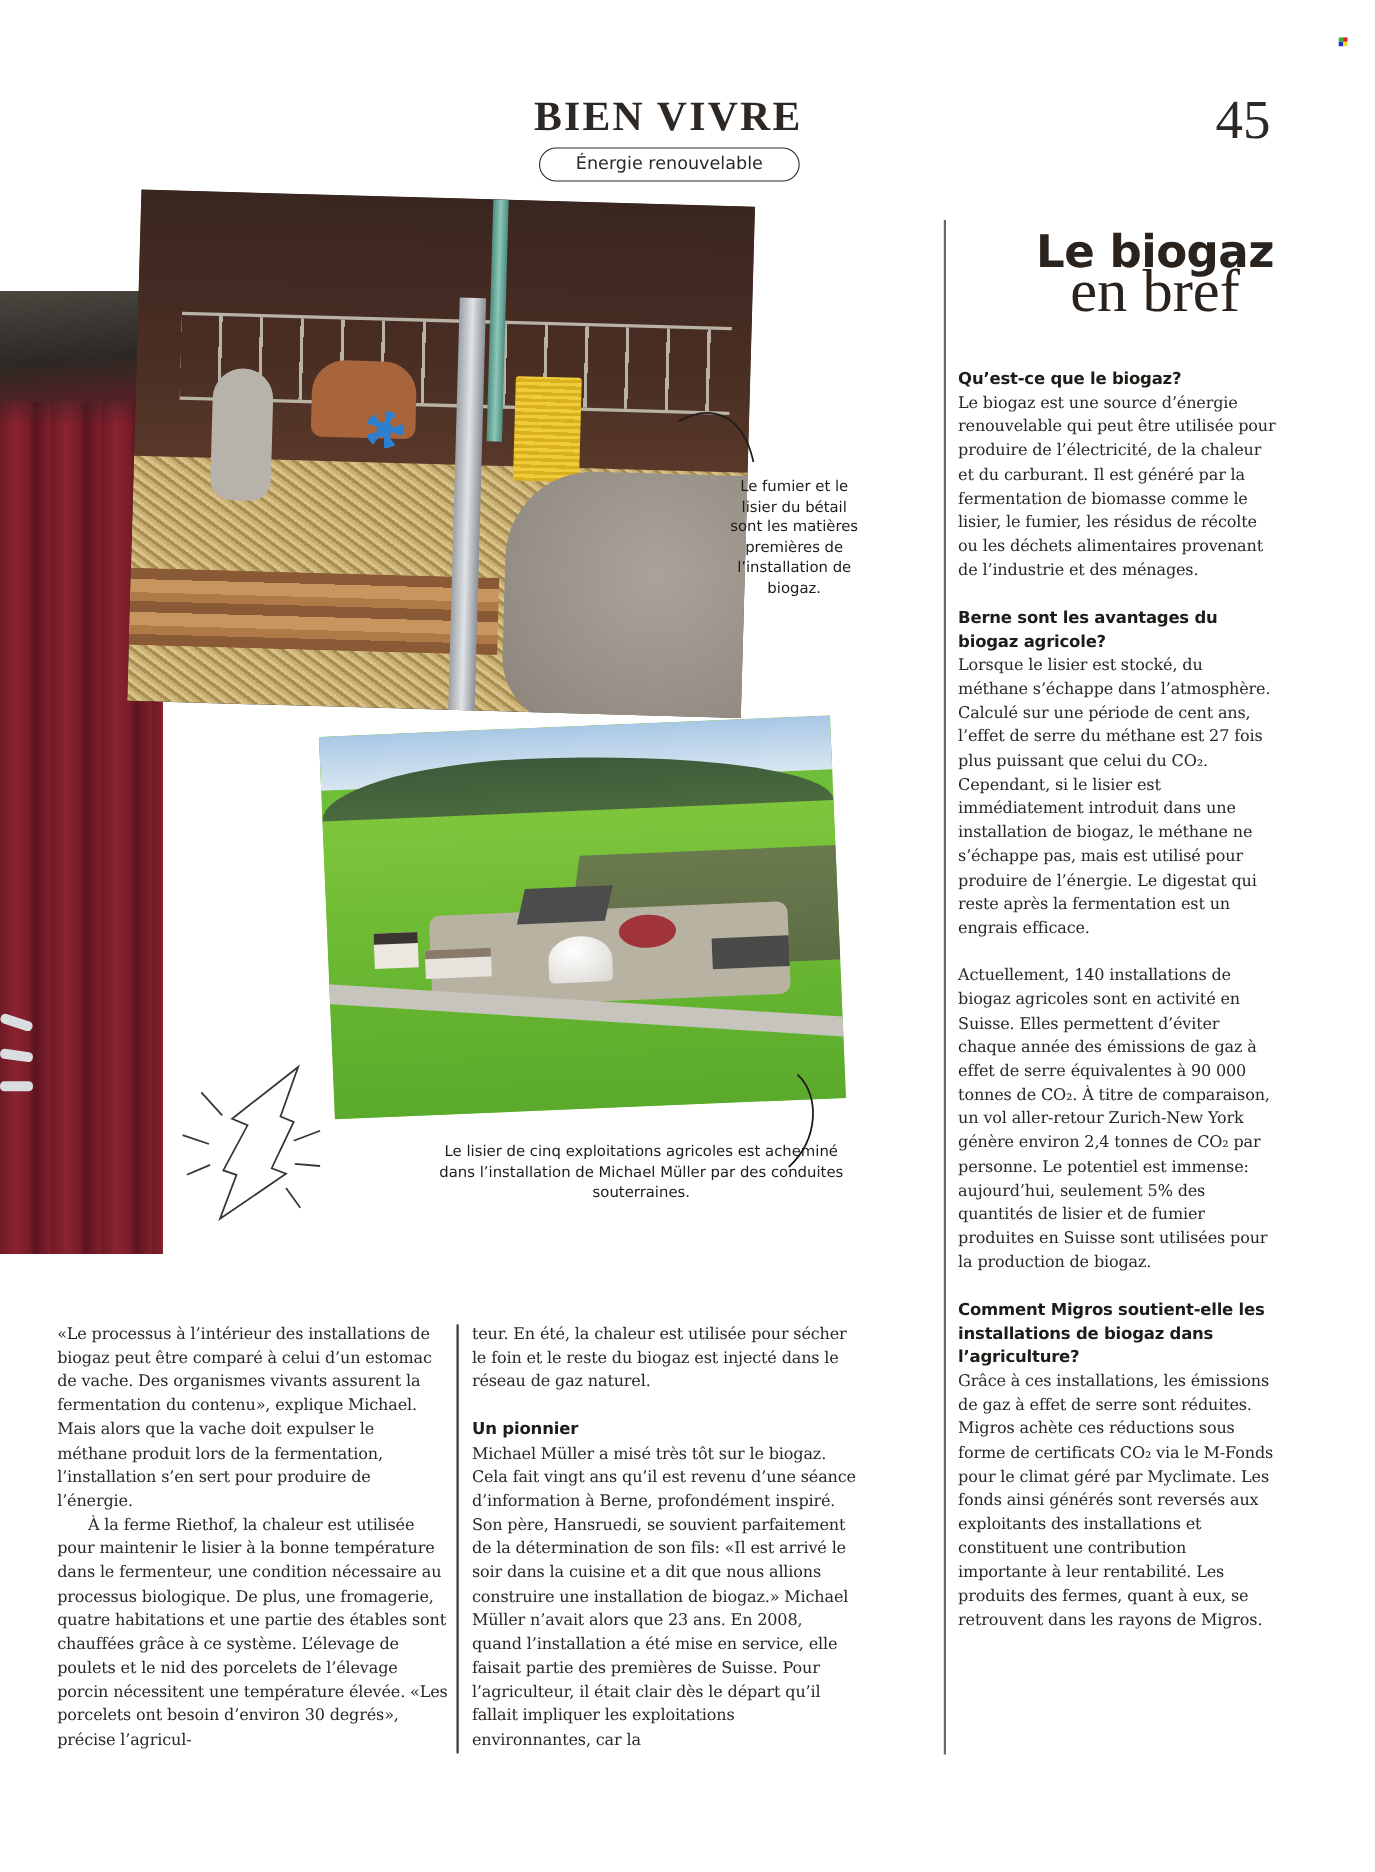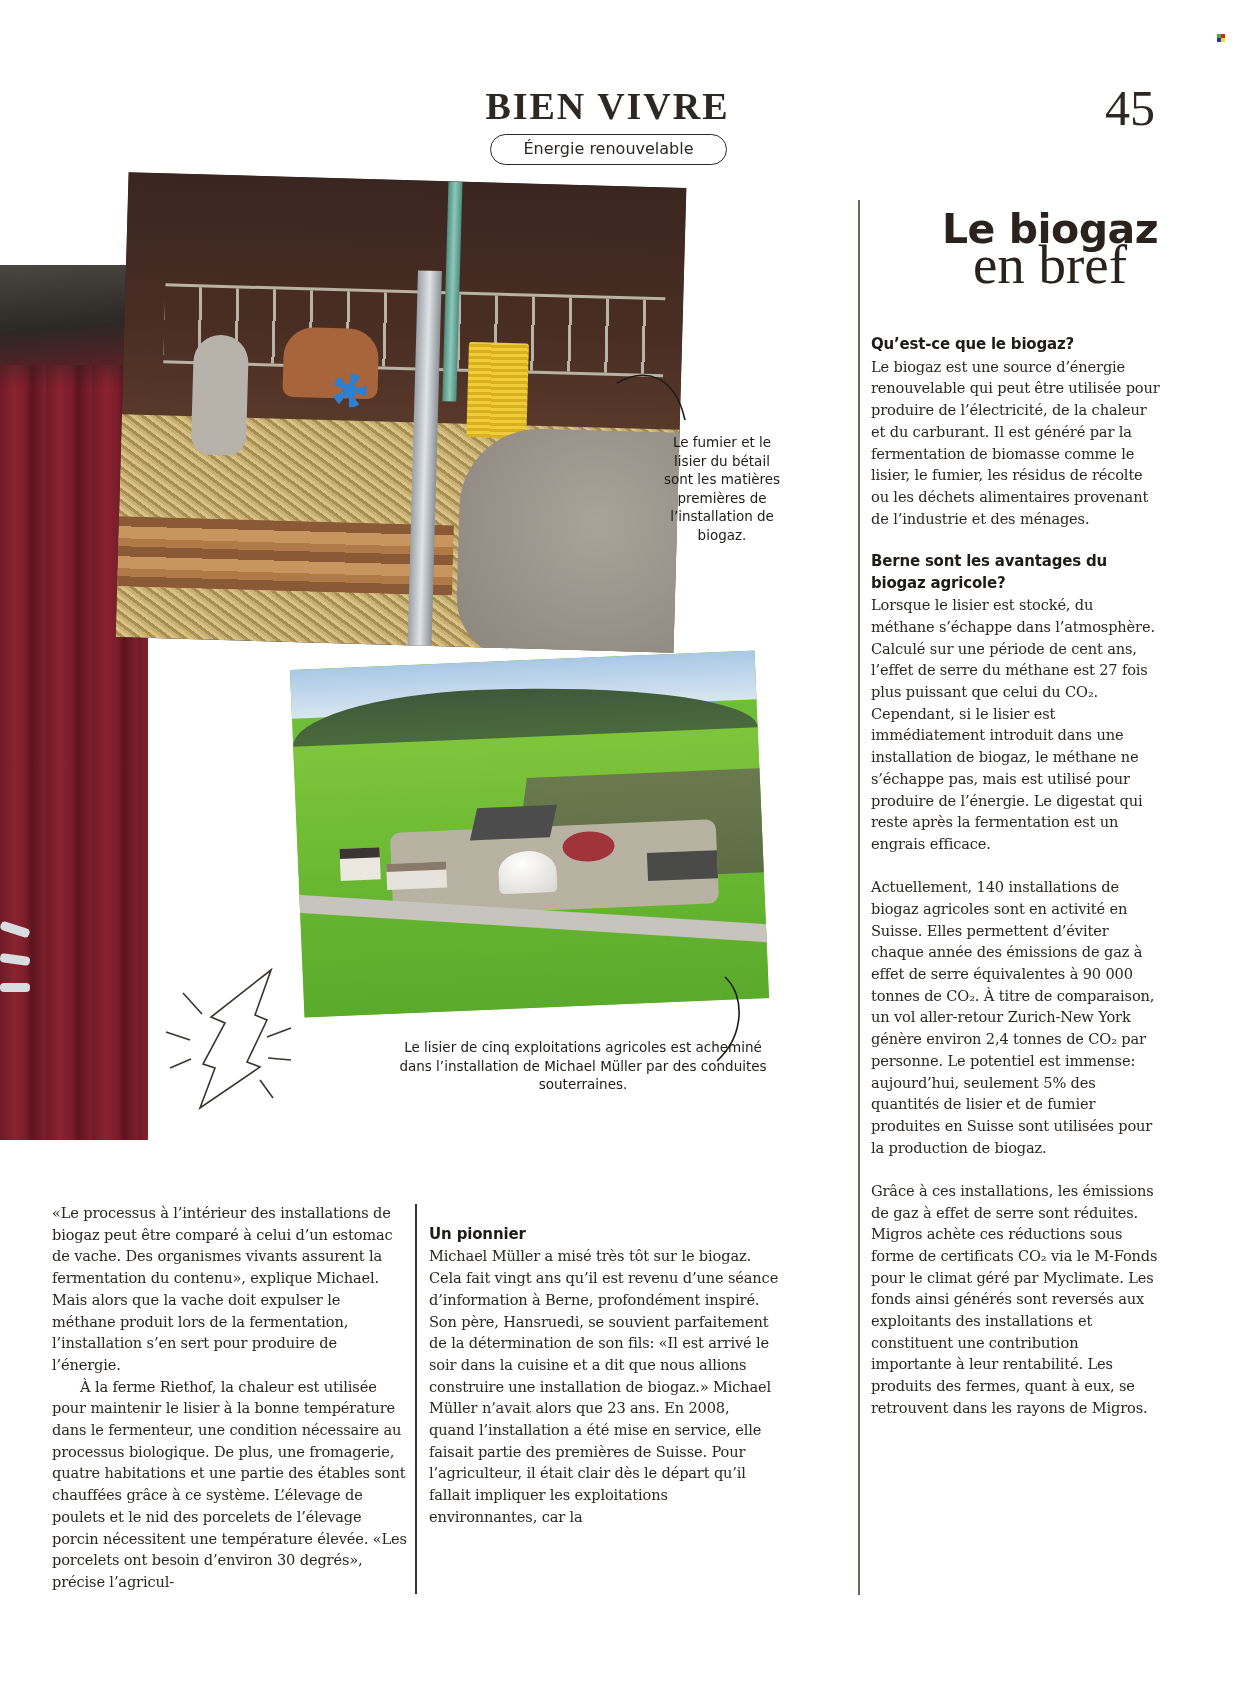--- a/index.html
+++ b/index.html
@@ -199,25 +199,27 @@
     <p>Le biogaz est une source d’énergie renouvelable qui peut être utilisée pour produire de l’électricité, de la chaleur et du carburant. Il est généré par la fermentation de biomasse comme le lisier, le fumier, les résidus de récolte ou les déchets alimentaires provenant de l’industrie et des ménages.</p>
   </div>
   <div class="qa">
     <h3>Berne sont les avantages du biogaz agricole?</h3>
     <p>Lorsque le lisier est stocké, du méthane s’échappe dans l’atmosphère. Calculé sur une période de cent ans, l’effet de serre du méthane est 27 fois plus puissant que celui du CO₂. Cependant, si le lisier est immédiatement introduit dans une installation de biogaz, le méthane ne s’échappe pas, mais est utilisé pour produire de l’énergie. Le digestat qui reste après la fermentation est un engrais efficace.</p>
   </div>
   <div class="qa">
     <p>Actuellement, 140 installations de biogaz agricoles sont en activité en Suisse. Elles permettent d’éviter chaque année des émissions de gaz à effet de serre équivalentes à 90 000 tonnes de CO₂. À titre de comparaison, un vol aller-retour Zurich-New York génère environ 2,4 tonnes de CO₂ par personne. Le potentiel est immense: aujourd’hui, seulement 5% des quantités de lisier et de fumier produites en Suisse sont utilisées pour la production de biogaz.</p>
   </div>
   <div class="qa">
+    <h3>Comment Migros soutient-elle les installations de biogaz dans l’agriculture?</h3>
     <p>Grâce à ces installations, les émissions de gaz à effet de serre sont réduites. Migros achète ces réductions sous forme de certificats CO₂ via le M-Fonds pour le climat géré par Myclimate. Les fonds ainsi générés sont reversés aux exploitants des installations et constituent une contribution importante à leur rentabilité. Les produits des fermes, quant à eux, se retrouvent dans les rayons de Migros.</p>
   </div>
 </div>
 
 <div class="col col-1">
   <p>«Le processus à l’intérieur des installations de biogaz peut être comparé à celui d’un estomac de vache. Des organismes vivants assurent la fermentation du contenu», explique Michael. Mais alors que la vache doit expulser le méthane produit lors de la fermentation, l’installation s’en sert pour produire de l’énergie.</p>
   <p class="indent">À la ferme Riethof, la chaleur est utilisée pour maintenir le lisier à la bonne température dans le fermenteur, une condition nécessaire au processus biologique. De plus, une fromagerie, quatre habitations et une partie des étables sont chauffées grâce à ce système. L’élevage de poulets et le nid des porcelets de l’élevage porcin nécessitent une température élevée. «Les porcelets ont besoin d’environ 30 degrés», précise l’agricul-</p>
 </div>
 <div class="col-rule"></div>
 <div class="col col-2">
+  <p>teur. En été, la chaleur est utilisée pour sécher le foin et le reste du biogaz est injecté dans le réseau de gaz naturel.</p>
   <h3>Un pionnier</h3>
   <p>Michael Müller a misé très tôt sur le biogaz. Cela fait vingt ans qu’il est revenu d’une séance d’information à Berne, profondément inspiré. Son père, Hansruedi, se souvient parfaitement de la détermination de son fils: «Il est arrivé le soir dans la cuisine et a dit que nous allions construire une installation de biogaz.» Michael Müller n’avait alors que 23 ans. En 2008, quand l’installation a été mise en service, elle faisait partie des premières de Suisse. Pour l’agriculteur, il était clair dès le départ qu’il fallait impliquer les exploitations environnantes, car la</p>
 </div>
 
 </body></html>

